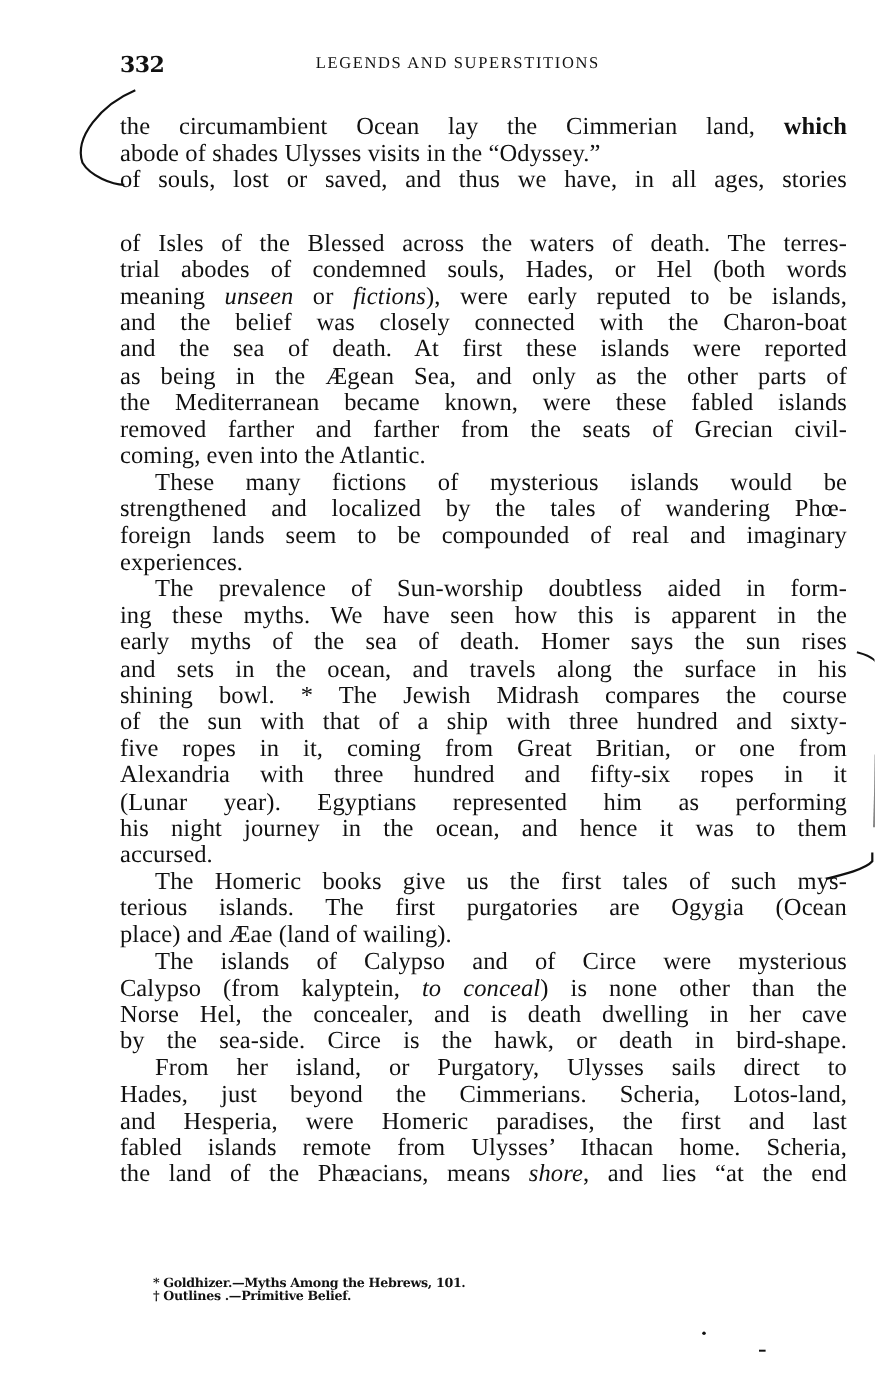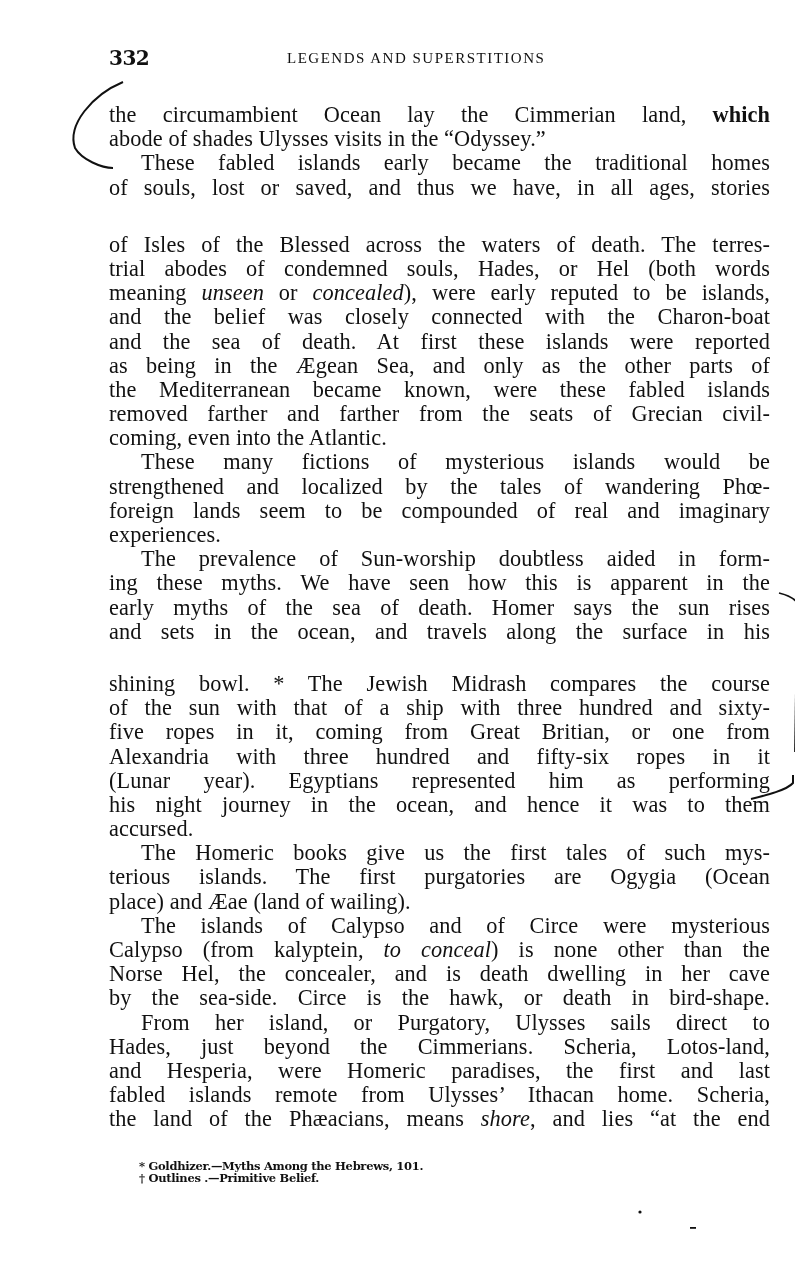--- a/index.html
+++ b/index.html
@@ -24,40 +24,39 @@
 <div class="page">
 
   <div class="header">
     <span class="page-number">332</span>
     <span class="running-title">LEGENDS AND SUPERSTITIONS</span>
   </div>
 
   <div class="body-text" id="body-text">
       <div class="line" style="white-space: normal;">the circumambient Ocean lay the Cimmerian land, <span class="bd">which</span></div>
       <div class="line last" style="white-space: normal;">abode of shades Ulysses visits in the “Odyssey.”</div>
-      <div class="line indent" style="white-space: normal;">These fabled islands early became the traditional homes</div>
       <div class="line" style="white-space: normal;">of souls, lost or saved, and thus we have, in all ages, stories</div>
       <div class="line" style="white-space: normal; margin-top: 33px;">of Isles of the Blessed across the waters of death. The terres-</div>
       <div class="line" style="white-space: normal;">trial abodes of condemned souls, Hades, or Hel (both words</div>
-      <div class="line" style="white-space: normal;">meaning <span class="it">unseen</span> or <span class="it">concealed</span>), were early reputed to be islands,</div>
+      <div class="line" style="white-space: normal;">meaning <span class="it">unseen</span> or <span class="it">fictions</span>), were early reputed to be islands,</div>
       <div class="line" style="white-space: normal;">and the belief was closely connected with the Charon-boat</div>
       <div class="line" style="white-space: normal;">and the sea of death.  At first these islands were reported</div>
       <div class="line" style="white-space: normal;">as being in the Ægean Sea, and only as the other parts of</div>
       <div class="line" style="white-space: normal;">the Mediterranean became known, were these fabled islands</div>
       <div class="line" style="white-space: normal;">removed farther and farther from the seats of Grecian civil-</div>
       <div class="line last" style="white-space: normal;">coming, even into the Atlantic.</div>
       <div class="line indent" style="white-space: normal;">These many fictions of mysterious islands would be</div>
       <div class="line" style="white-space: normal;">strengthened and localized by the tales of wandering Phœ-</div>
       <div class="line" style="white-space: normal;">foreign lands seem to be compounded of real and imaginary</div>
       <div class="line last" style="white-space: normal;">experiences.</div>
       <div class="line indent" style="white-space: normal;">The prevalence of Sun-worship doubtless aided in form-</div>
       <div class="line" style="white-space: normal;">ing these myths.  We have seen how this is apparent in the</div>
       <div class="line" style="white-space: normal;">early myths of the sea of death.  Homer says the sun rises</div>
       <div class="line" style="white-space: normal;">and sets in the ocean, and travels along the surface in his</div>
-      <div class="line" style="white-space: normal; margin-top: 28px;">shining bowl.  * The Jewish Midrash compares the course</div>
+      <div class="line" style="white-space: normal;">shining bowl.  * The Jewish Midrash compares the course</div>
       <div class="line" style="white-space: normal;">of the sun with that of a ship with three hundred and sixty-</div>
       <div class="line" style="white-space: normal;">five ropes in it, coming from Great Britian, or one from</div>
       <div class="line" style="white-space: normal;">Alexandria with three hundred and fifty-six ropes in it</div>
       <div class="line" style="white-space: normal;">(Lunar year).  Egyptians represented him as performing</div>
       <div class="line" style="white-space: normal;">his night journey in the ocean, and hence it was to them</div>
       <div class="line last" style="white-space: normal;">accursed.</div>
       <div class="line indent" style="white-space: normal;">The Homeric books give us the first tales of such mys-</div>
       <div class="line" style="white-space: normal;">terious islands.  The first purgatories are Ogygia (Ocean</div>
       <div class="line last" style="white-space: normal;">place) and Æae (land of wailing).</div>
       <div class="line indent" style="white-space: normal;">The islands of Calypso and of Circe were mysterious</div>

